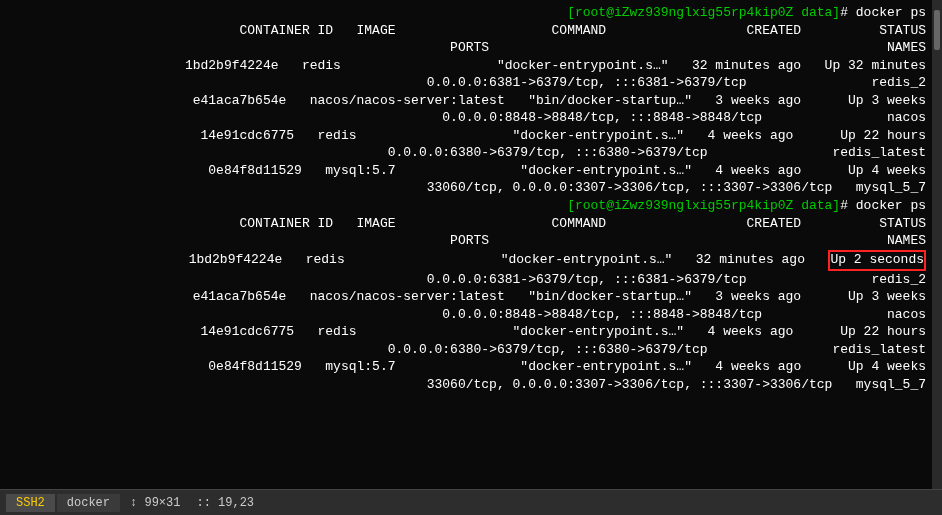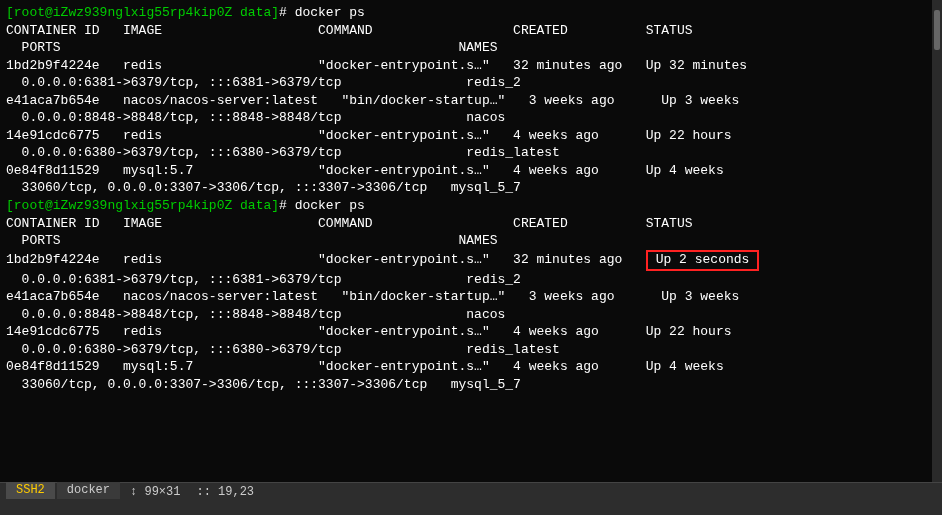--- a/index.html
+++ b/index.html
@@ -27,22 +27,22 @@
 
     .terminal-line {
       white-space: pre;
       display: block;
     }
 
     .status-bar {
       height: 26px;
       background: #2d2d2d;
       display: flex;
-      align-items: flex-end;
-      padding: 16px 6px;
+      align-items: center;
+      padding: 0 6px;
       gap: 0;
       font-size: 12px;
       color: #cccccc;
       border-top: 1px solid #444;
       flex-shrink: 0;
     }
 
     .status-item {
       padding: 0 8px;
       display: flex;
@@ -120,20 +120,21 @@
     }
 
     .terminal-content {
       position: absolute;
       left: 0;
       top: 0;
       right: 10px;
       bottom: 0;
       padding: 4px 6px;
       overflow: hidden;
+      text-align: right;
     }
   </style>
 </head>
 <body>
 
 <div class="terminal">
   <div class="terminal-content">
 
     <span class="terminal-line"><span style="color:#00cc00">[root@iZwz939nglxig55rp4kip0Z data]</span><span style="color:#fff"># docker ps</span></span>
 
@@ -149,21 +150,21 @@
     <span class="terminal-line">0e84f8d11529   mysql:5.7                "docker-entrypoint.s…"   4 weeks ago      Up 4 weeks</span>
     <span class="terminal-line">  33060/tcp, 0.0.0.0:3307-&gt;3306/tcp, :::3307-&gt;3306/tcp   mysql_5_7</span>
 
 
 
     <span class="terminal-line"><span style="color:#00cc00">[root@iZwz939nglxig55rp4kip0Z data]</span><span style="color:#fff"># docker ps</span></span>
 
     <span class="terminal-line">CONTAINER ID   IMAGE                    COMMAND                  CREATED          STATUS</span>
     <span class="terminal-line">  PORTS                                                   NAMES</span>
 
-    <span class="terminal-line">1bd2b9f4224e   redis                    "docker-entrypoint.s…"   32 minutes ago   <span style="display:inline-block;border:2px solid #ff2222;padding:0 8px;line-height:1.3;">Up 2 seconds</span></span>
+    <span class="terminal-line">1bd2b9f4224e   redis                    "docker-entrypoint.s…"   32 minutes ago   <span style="display:inline-block;border:2px solid #ff2222;padding:0 0;line-height:1.3;">Up 2 seconds</span></span>
     <span class="terminal-line">  0.0.0.0:6381-&gt;6379/tcp, :::6381-&gt;6379/tcp                redis_2</span>
     <span class="terminal-line">e41aca7b654e   nacos/nacos-server:latest   "bin/docker-startup…"   3 weeks ago      Up 3 weeks</span>
     <span class="terminal-line">  0.0.0.0:8848-&gt;8848/tcp, :::8848-&gt;8848/tcp                nacos</span>
     <span class="terminal-line">14e91cdc6775   redis                    "docker-entrypoint.s…"   4 weeks ago      Up 22 hours</span>
     <span class="terminal-line">  0.0.0.0:6380-&gt;6379/tcp, :::6380-&gt;6379/tcp                redis_latest</span>
     <span class="terminal-line">0e84f8d11529   mysql:5.7                "docker-entrypoint.s…"   4 weeks ago      Up 4 weeks</span>
     <span class="terminal-line">  33060/tcp, 0.0.0.0:3307-&gt;3306/tcp, :::3307-&gt;3306/tcp   mysql_5_7</span>
 
 
   </div>

